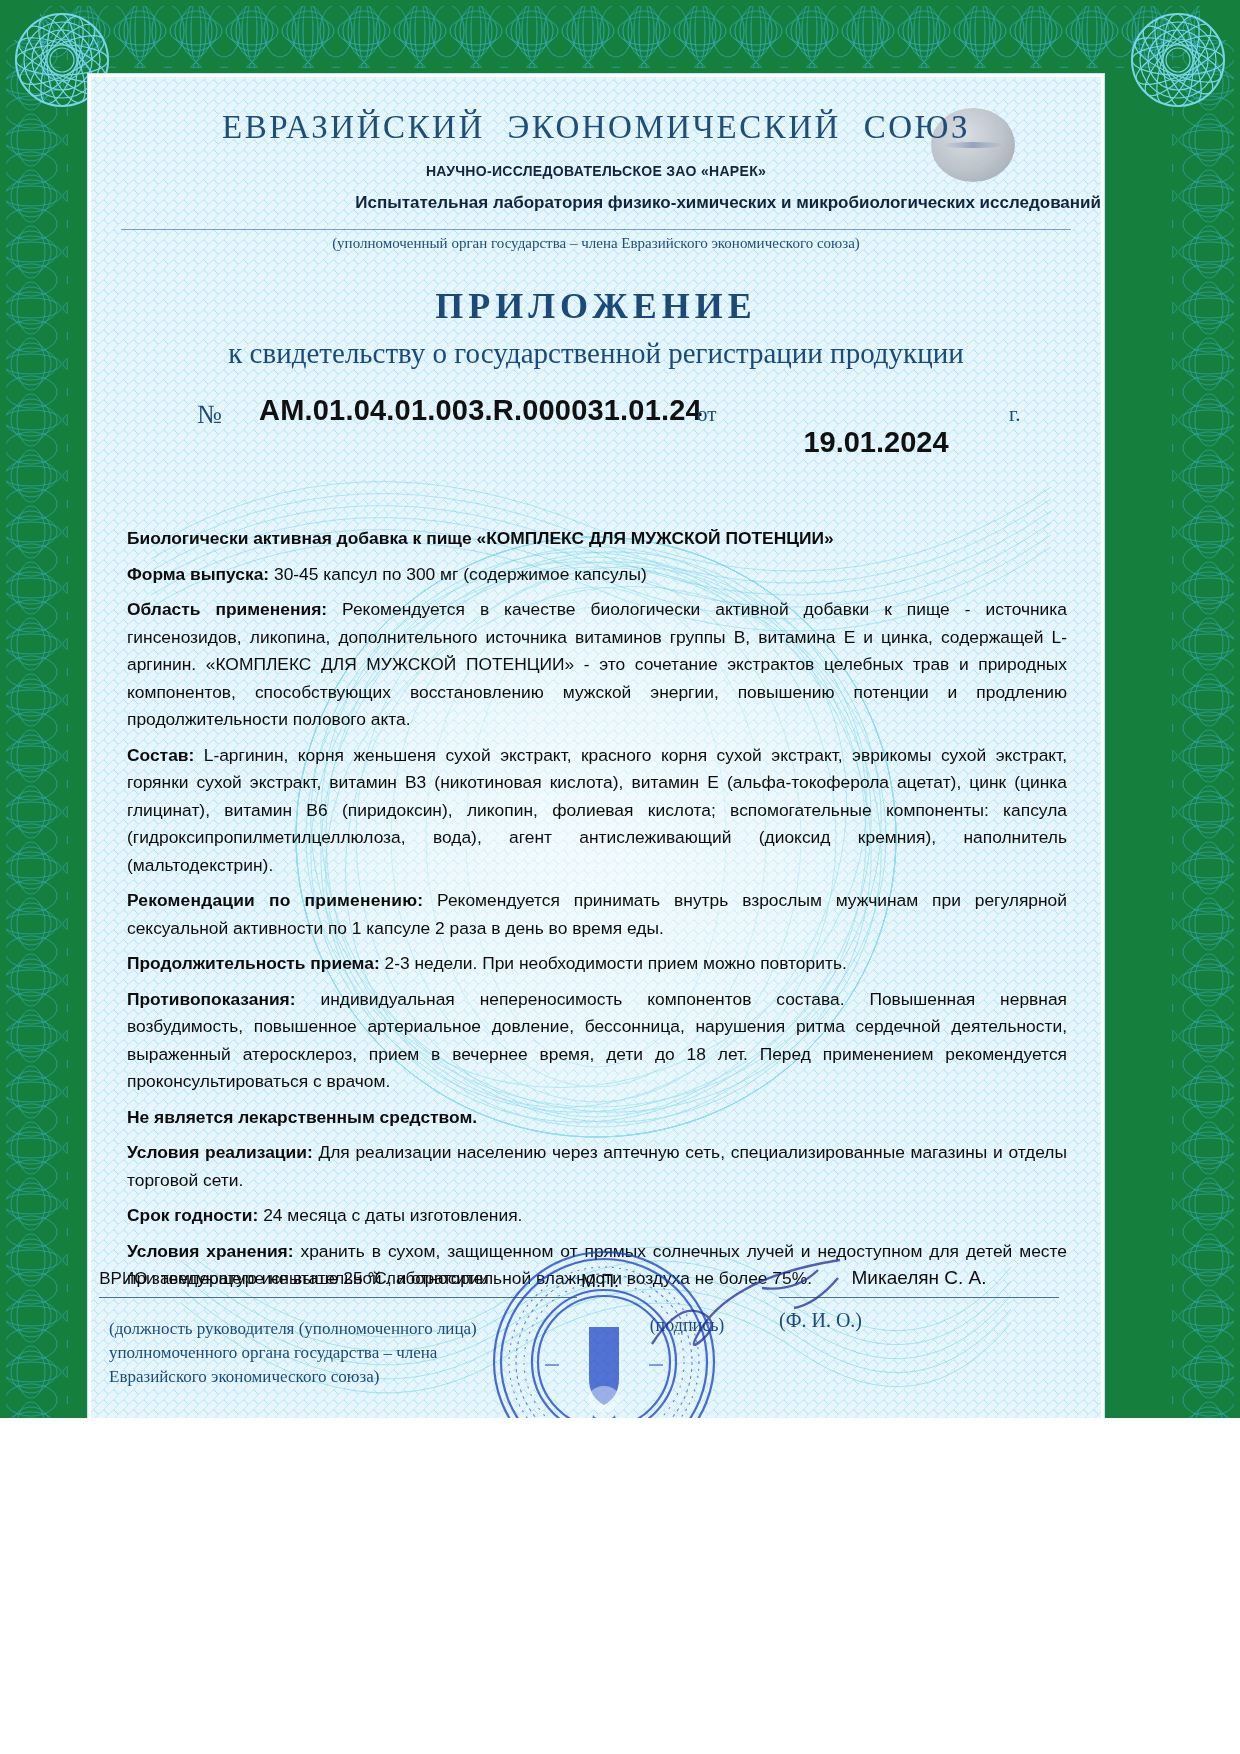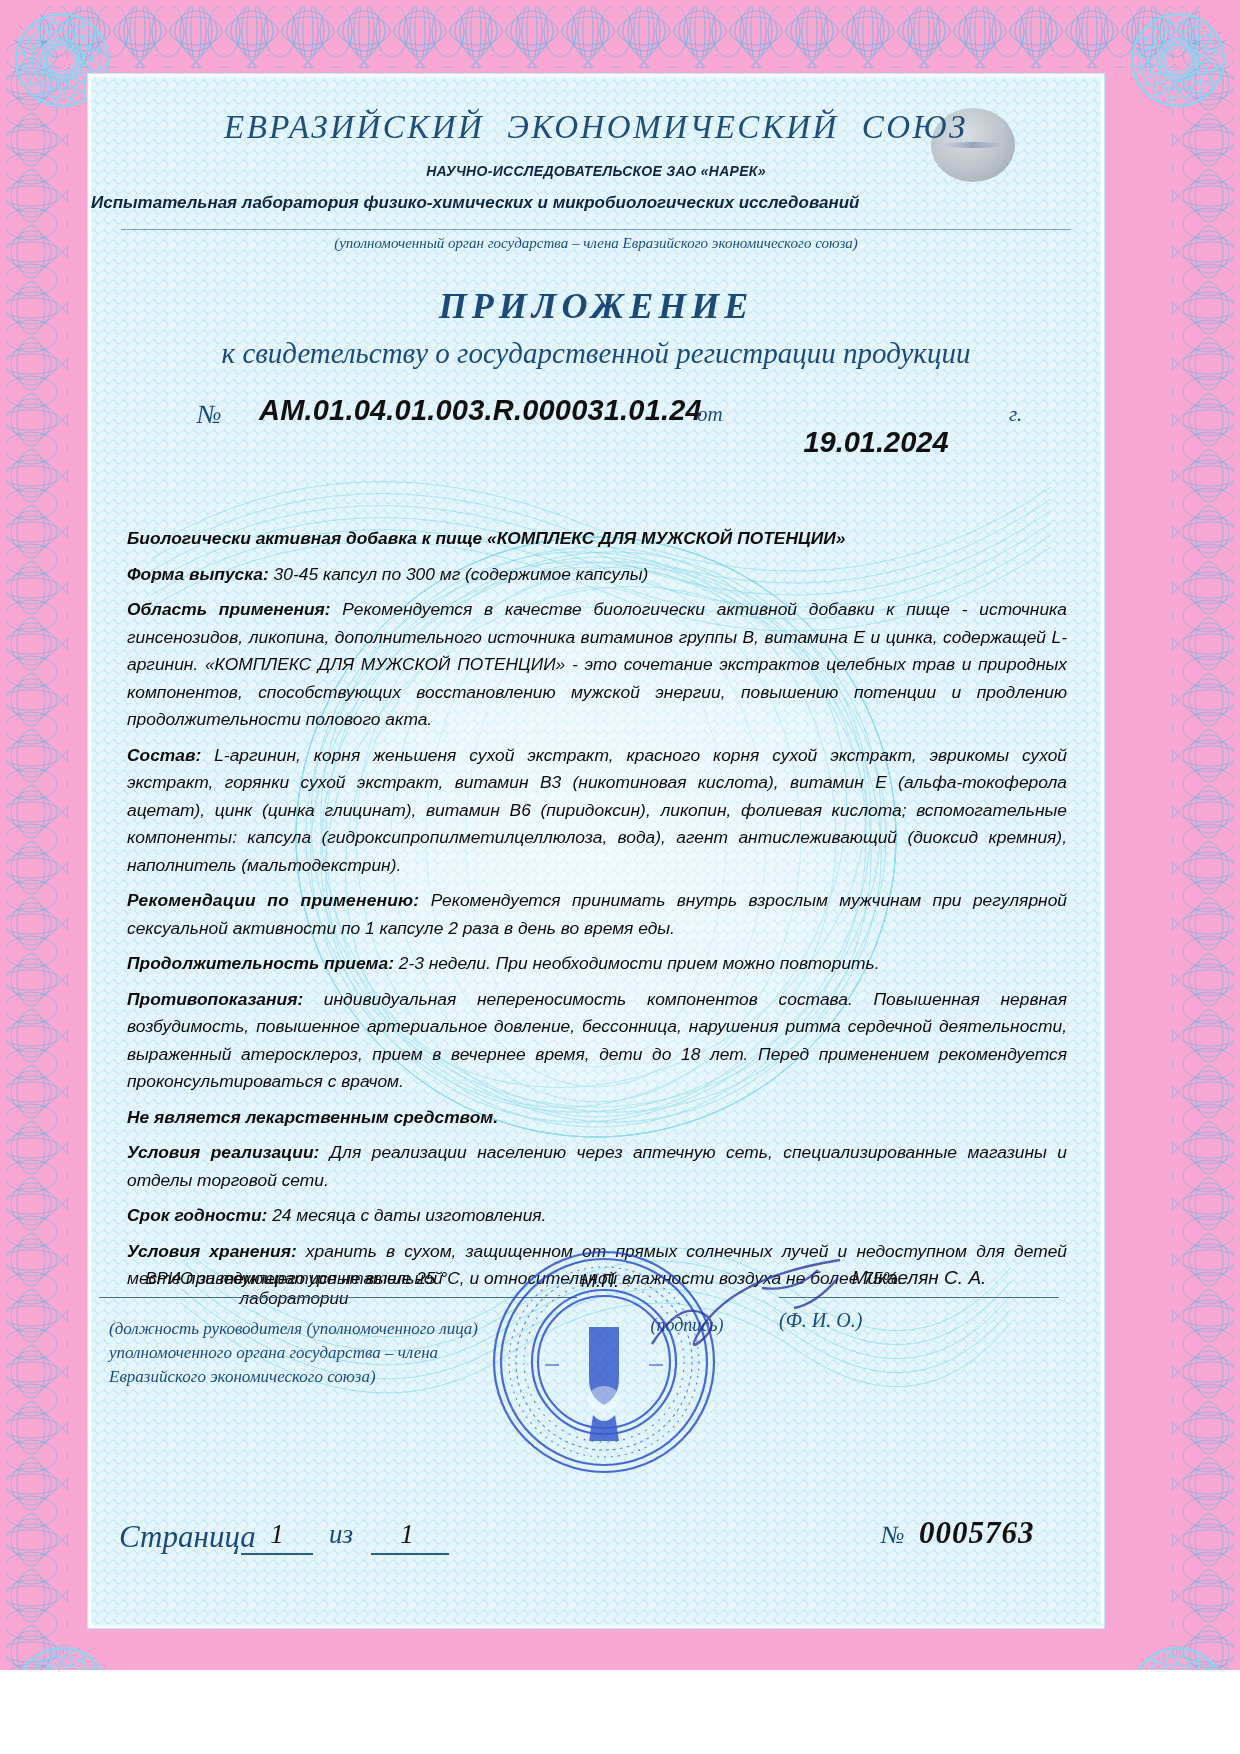--- a/index.html
+++ b/index.html
@@ -2,21 +2,21 @@
 <html><head>
 <meta charset="utf-8">
 <style>
   html,body{margin:0;padding:0;}
   body{
     width:1240px;height:1754px;
     background:#ffffff;
     font-family:"Liberation Sans", sans-serif;
     overflow:hidden;
   }
-  .page{position:relative;width:1240px;height:1670px;overflow:hidden;background:#f9a8d4;font-style:italic;}
+  .page{position:relative;width:1240px;height:1418px;overflow:hidden;background:#15803d;}
 
   
   .border-art{position:absolute;left:0;top:0;width:1240px;height:1754px;pointer-events:none;}
   .border-art svg{display:block;}
 
   
   .panel{
     position:absolute;left:88px;top:74px;width:1010px;height:1548px;
     border:3px solid #ffffff;
     outline:1px solid #bfe6f5;
@@ -36,21 +36,21 @@
     color:#1f4e79;
     word-spacing:12px;
   }
   .org-line{
     position:absolute;top:86px;left:0;width:100%;
     text-align:center;font-weight:bold;font-size:14px;color:#11253f;
     letter-spacing:.3px;
   }
   .lab-line{
     position:absolute;top:116px;left:0;width:100%;
-    text-align:left;font-weight:bold;font-size:17px;color:#11253f;
+    text-align:right;font-weight:bold;font-size:17px;color:#11253f;
   }
   .hr-thin{
     position:absolute;top:152px;left:30px;width:950px;height:1px;
     background:#5d7fa6;opacity:.75;
   }
   .auth-note{
     position:absolute;top:158px;left:0;width:100%;
     text-align:center;font-family:"Liberation Serif", serif;
     font-size:15px;color:#1f4e79;
   }

